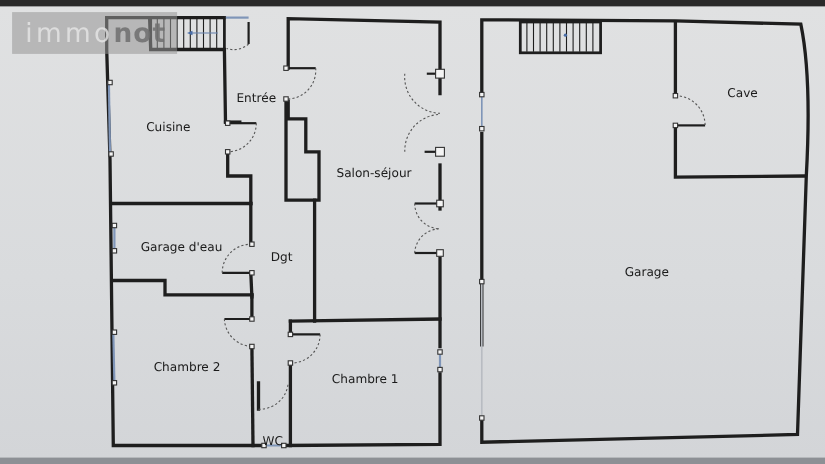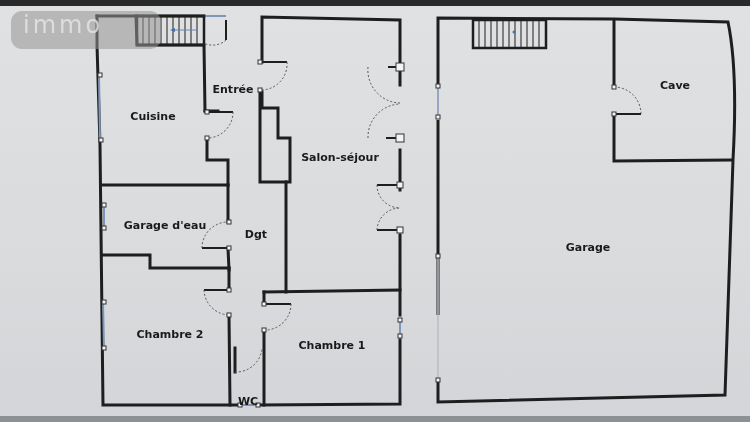--- a/index.html
+++ b/index.html
@@ -1,22 +1,22 @@
 <!DOCTYPE html>
 <html><head>
 <meta charset="utf-8">
 <style>
   html, body { margin:0; padding:0; }
   body { width:750px; height:422px; background:#d4d6d8; overflow:hidden; position:relative; font-family:"DejaVu Sans", sans-serif; }
   .topbar { position:absolute; left:0; top:0; width:750px; height:6px; background:#2a2a2a; }
   .bottombar { position:absolute; left:0; top:416px; width:750px; height:6px; background:#8d9095; }
   .paper { position:absolute; left:0; top:6px; width:750px; height:410px; background:linear-gradient(180deg,#e0e1e2 0%, #d9dbdd 60%, #d3d5d8 100%); }
   svg.plan { position:absolute; left:0; top:0; }
-  .label { position:absolute; font-weight:bold; font-size:11px; color:#1a1a1a; white-space:nowrap; transform:translate(-50%,-50%); }
-  .logo { position:absolute; left:11px; top:11px; width:150px; height:38px; border-radius:11px; background:rgba(150,150,150,0.55); display:flex; align-items:flex-start; padding-left:12px; box-sizing:border-box; font-size:24px; letter-spacing:3px; }
+  .label { position:absolute; font-weight:normal; font-size:11px; color:#1a1a1a; white-space:nowrap; transform:translate(-50%,-50%); }
+  .logo { position:absolute; left:11px; top:11px; width:150px; height:38px; border-radius:0; background:rgba(150,150,150,0.55); display:flex; align-items:center; padding-left:12px; box-sizing:border-box; font-size:24px; letter-spacing:3px; }
   .logo .a { color:rgba(230,230,230,0.8); font-weight:normal; }
   .logo .b { color:rgba(110,110,110,0.85); font-weight:bold; letter-spacing:1px; }
 </style>
 </head>
 <body>
 
 <div class="topbar"></div>
 <div class="paper"></div>
 <div class="bottombar"></div>
 
@@ -145,20 +145,21 @@
     <rect x="473" y="20" width="73" height="28" fill="none" stroke="#1e1e1e" stroke-width="2.5"></rect>
     <g stroke="#1e1e1e" stroke-width="1">
       <path d="M479,21 V47 M485,21 V47 M491,21 V47 M497,21 V47 M503,21 V47 M509,21 V47 M515,21 V47 M521,21 V47 M527,21 V47 M533,21 V47 M539,21 V47"></path>
     </g>
     <circle cx="514" cy="32" r="1.5" fill="#4a6ea8"></circle>
   </g>
 </svg>
 
 <div class="logo">
   <span class="a">immo</span>
+    <span class="b">not</span>
 </div>
 
 <div class="label" style="left:153px;top:116px">Cuisine</div>
 <div class="label" style="left:233px;top:89px">Entrée</div>
 <div class="label" style="left:340px;top:157px">Salon-séjour</div>
 <div class="label" style="left:165px;top:225px">Garage d'eau</div>
 <div class="label" style="left:256px;top:234px">Dgt</div>
 <div class="label" style="left:170px;top:334px">Chambre 2</div>
 <div class="label" style="left:332px;top:345px">Chambre 1</div>
 <div class="label" style="left:248px;top:401px">WC</div>

